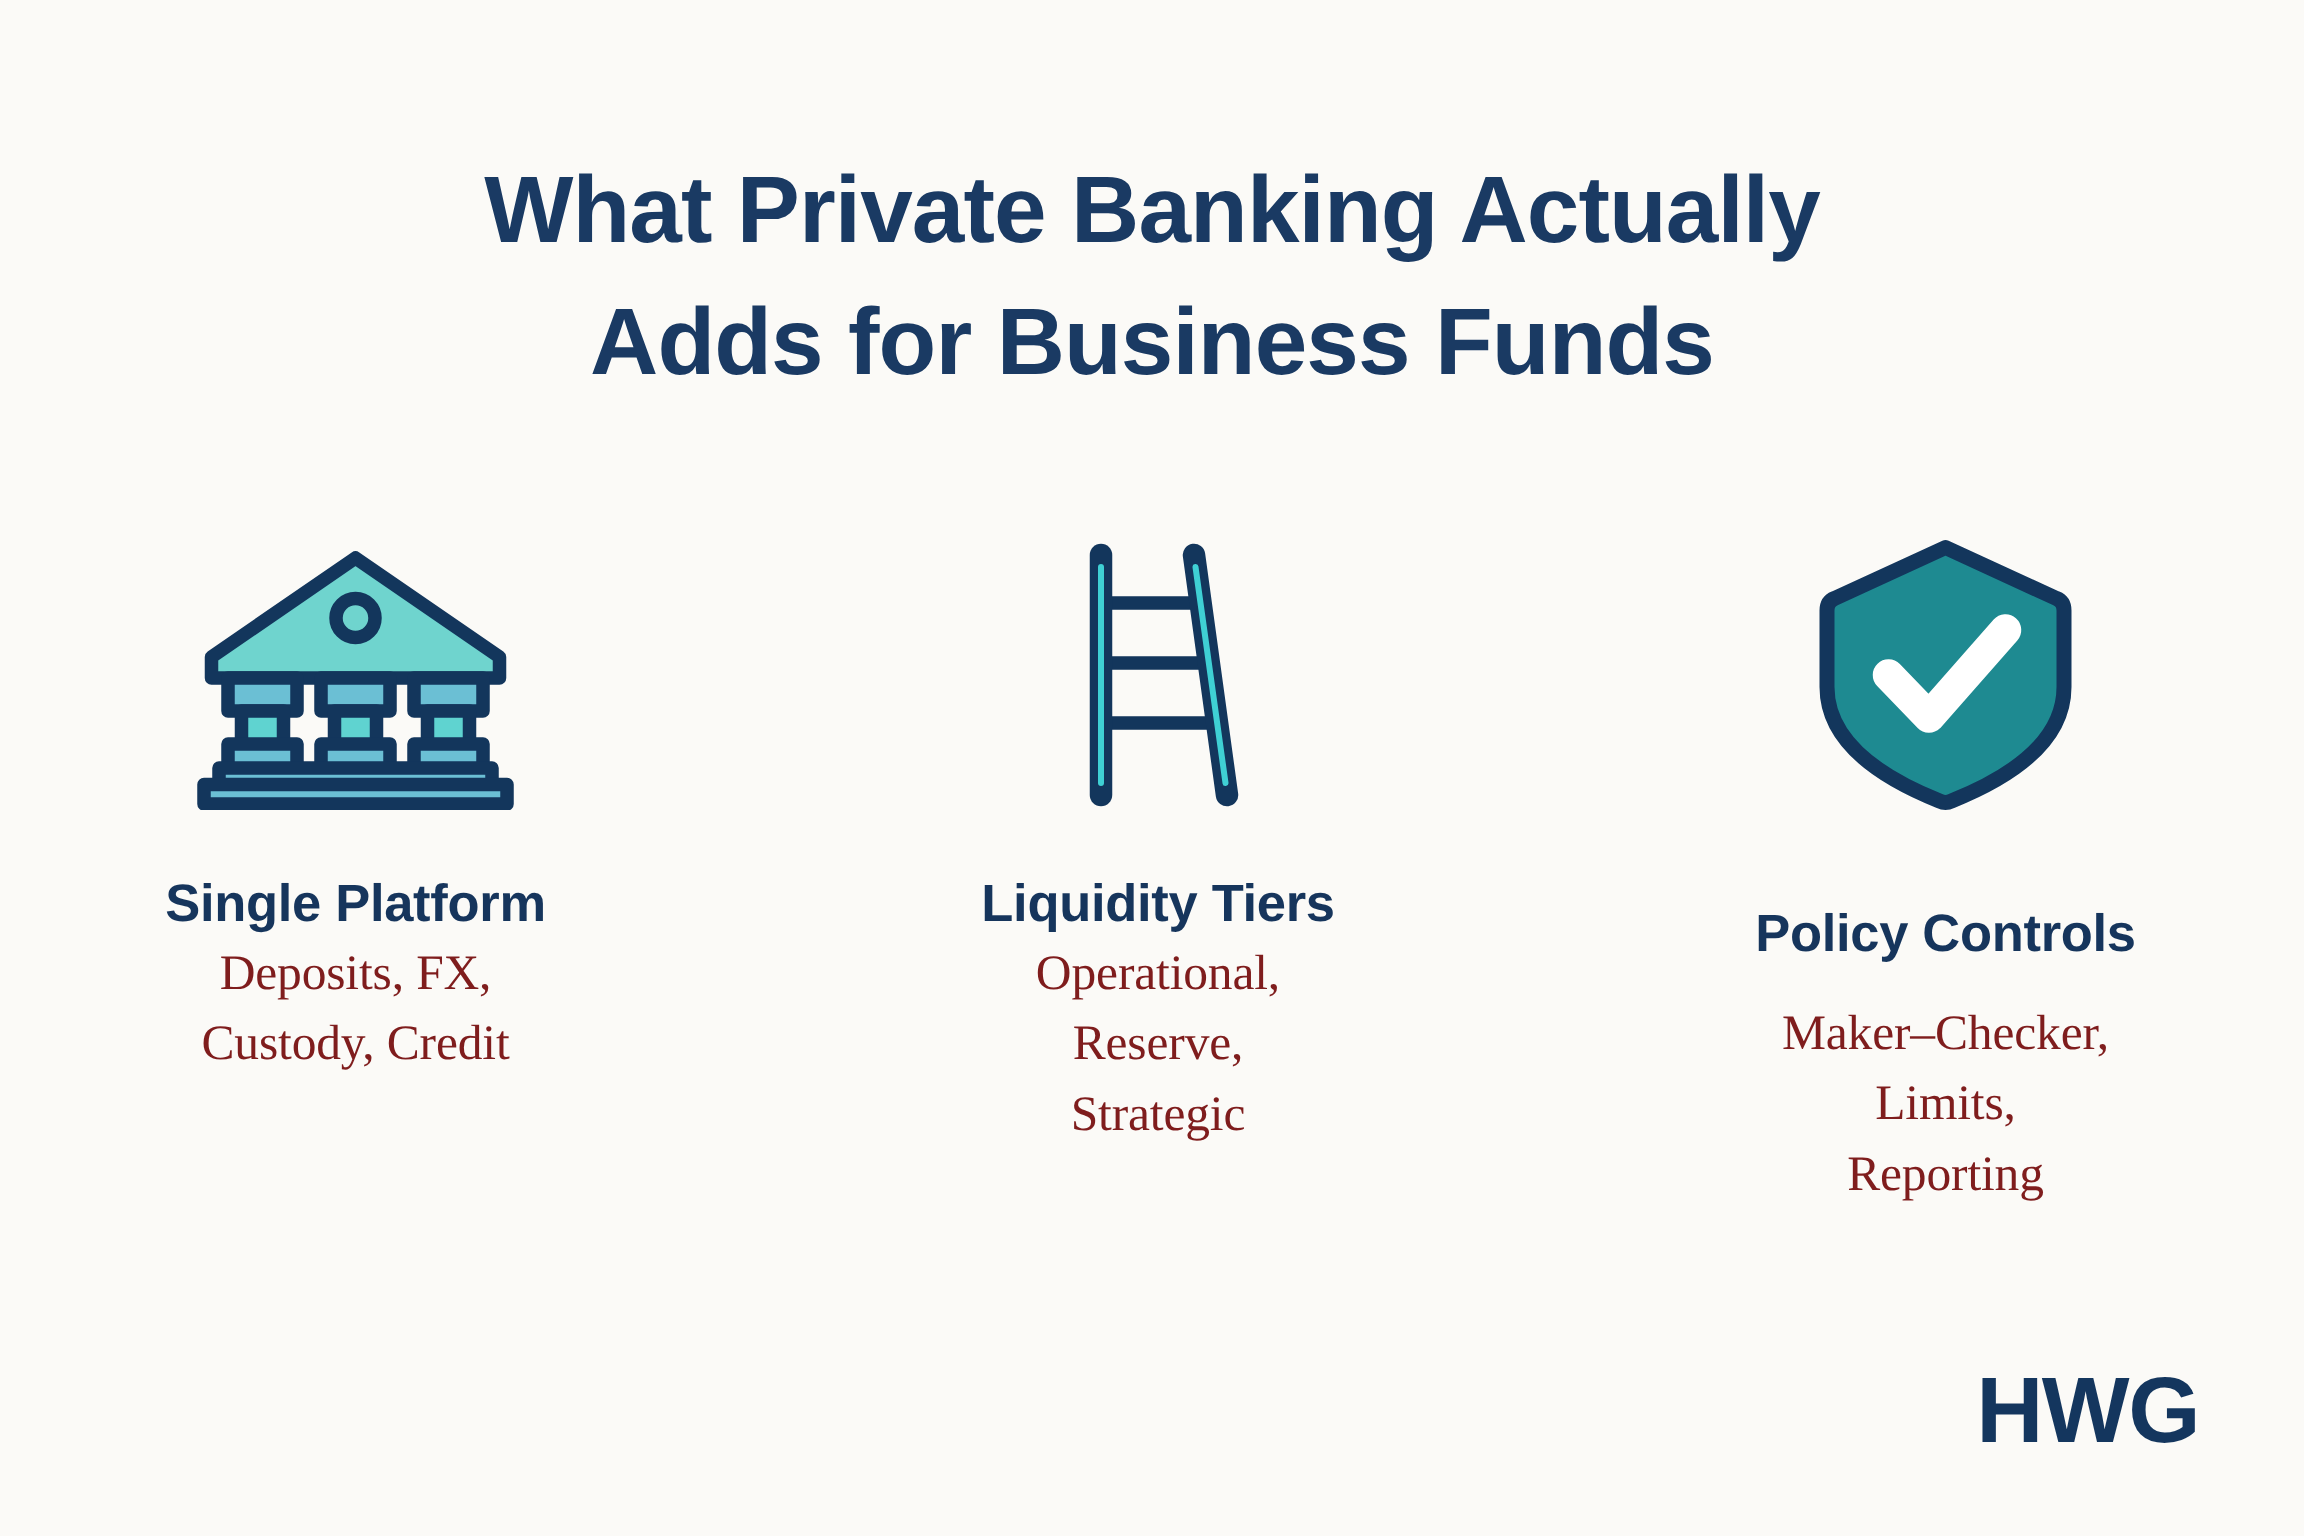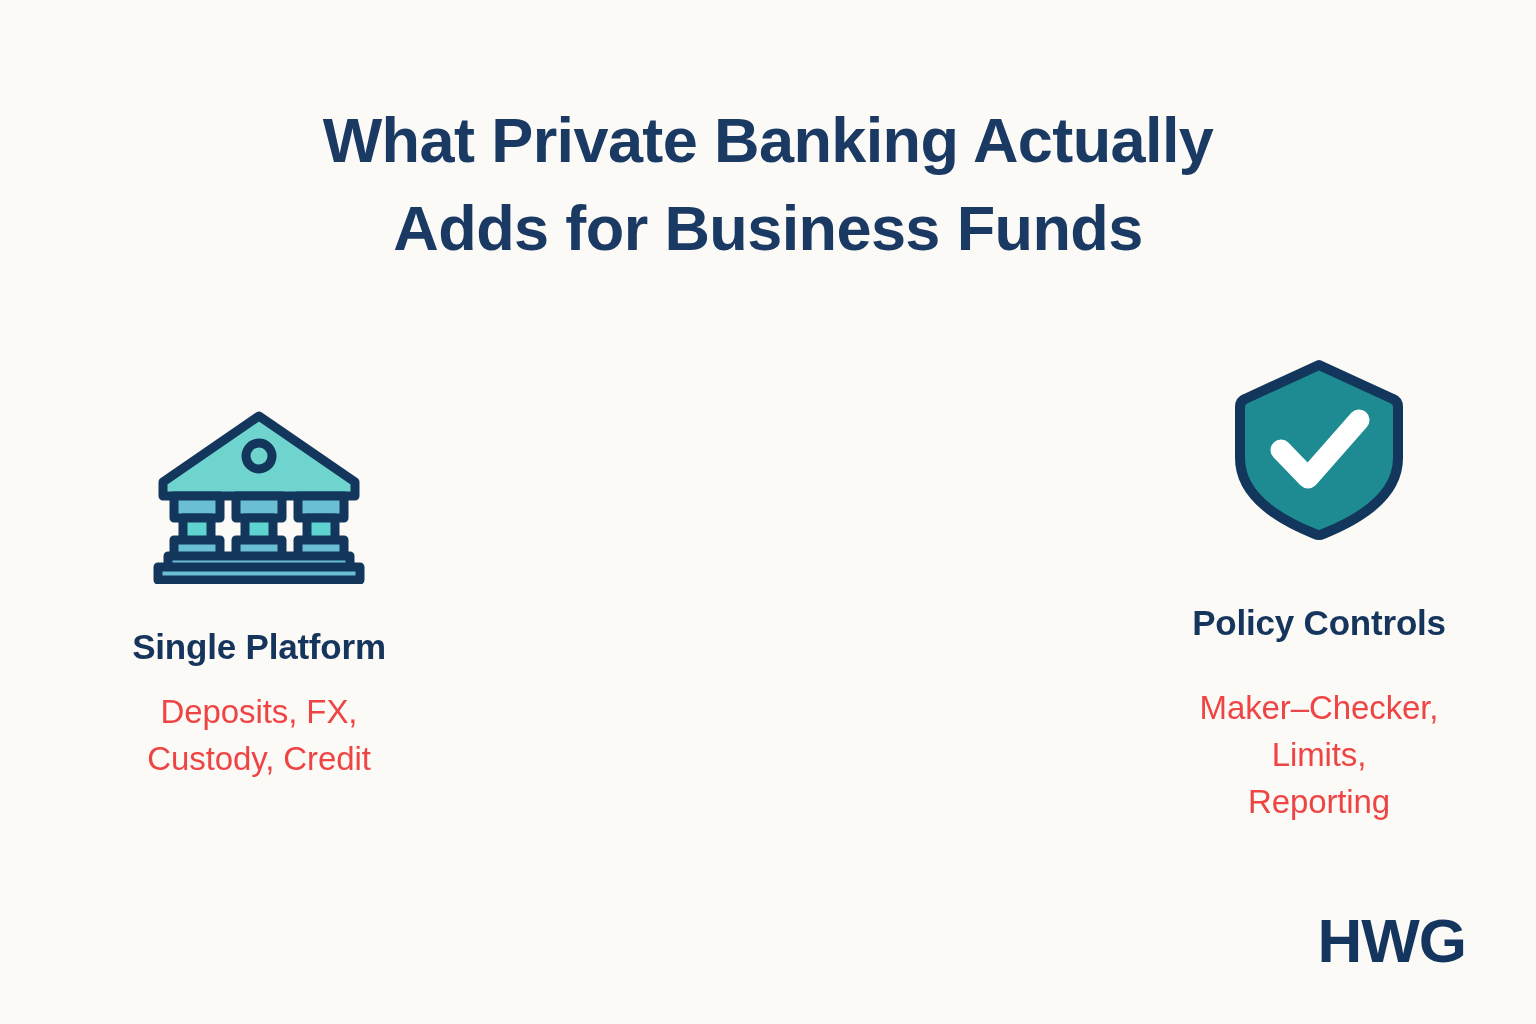--- a/index.html
+++ b/index.html
@@ -38,24 +38,24 @@
     line-height: 88px;
     letter-spacing: -0.6px;
     color: #1A3A63;
     white-space: nowrap;
   }
 
   
   .cards {
     position: absolute;
     top: 355px;
-    left: 94px;
+    left: 72px;
     width: 1380px;
     display: flex;
-    align-items: center;
+    align-items: flex-start;
     justify-content: space-between;
   }
 
   .card {
     width: 330px;
     display: flex;
     flex-direction: column;
     align-items: center;
   }
   .card-1 { width: 330px; }
@@ -74,27 +74,27 @@
     margin-top: 34px;
     font-size: 35px;
     font-weight: 700;
     line-height: 47px;
     color: #16355C;
     text-align: center;
     letter-spacing: -0.2px;
   }
 
   .card-desc {
-    margin-top: 18px;
     font-size: 33px;
     font-weight: 400;
     line-height: 47px;
-    color: #ef4444;
+    color: #7f1d1d;
     text-align: center;
     letter-spacing: -0.1px;
+    font-family: Liberation Serif, serif;
   }
 
   
   .logo {
     position: absolute;
     right: 62px;
     bottom: 52px;
     font-size: 62px;
     font-weight: 700;
     letter-spacing: -1px;
@@ -138,20 +138,42 @@
 
             <rect x="16" y="152" width="182" height="13" fill="#6BBFD4"></rect>
             <rect x="6" y="163" width="202" height="13" fill="#6BBFD4"></rect>
           </g>
         </svg>
       </div>
       <div class="card-title">Single Platform</div>
       <div class="card-desc">Deposits, FX,<br>Custody, Credit</div>
     </div>
 
+    <div class="card card-2">
+      <div class="icon-wrap">
+        <svg width="120" height="180" viewBox="0 0 120 180" xmlns="http://www.w3.org/2000/svg">
+          <g stroke="#13365C" stroke-width="9" stroke-linecap="round" fill="none">
+
+            <line x1="22" y1="42" x2="88" y2="42"></line>
+            <line x1="22" y1="82" x2="94" y2="82"></line>
+            <line x1="22" y1="122" x2="100" y2="122"></line>
+
+            <line x1="22" y1="10" x2="22" y2="170" stroke-width="15"></line>
+
+            <line x1="84" y1="10" x2="106" y2="170" stroke-width="15"></line>
+          </g>
+          <g stroke-linecap="round" fill="none">
+            <line x1="22" y1="18" x2="22" y2="162" stroke="#3FD0D4" stroke-width="4"></line>
+            <line x1="85" y1="18" x2="105" y2="162" stroke="#3FD0D4" stroke-width="4"></line>
+          </g>
+        </svg>
+      </div>
+      <div class="card-title">Liquidity Tiers</div>
+      <div class="card-desc">Operational,<br>Reserve,<br>Strategic</div>
+    </div>
 
     <div class="card card-3">
       <div class="icon-wrap">
         <svg width="172" height="184" viewBox="0 0 172 184" xmlns="http://www.w3.org/2000/svg">
           <path d="M86 7 L160 41 Q165 43 165 49 L165 100 Q165 146 90 176 Q86 178 82 176 Q7 146 7 100 L7 49 Q7 43 12 41 Z" fill="#1E8A91" stroke="#13365C" stroke-width="10" stroke-linejoin="round"></path>
           <path d="M48 92 L75 120 L126 62" fill="none" stroke="#FFFFFF" stroke-width="21" stroke-linecap="round" stroke-linejoin="round"></path>
         </svg>
       </div>
       <div class="card-title">Policy Controls</div>
       <div class="card-desc">Maker–Checker,<br>Limits,<br>Reporting</div>

